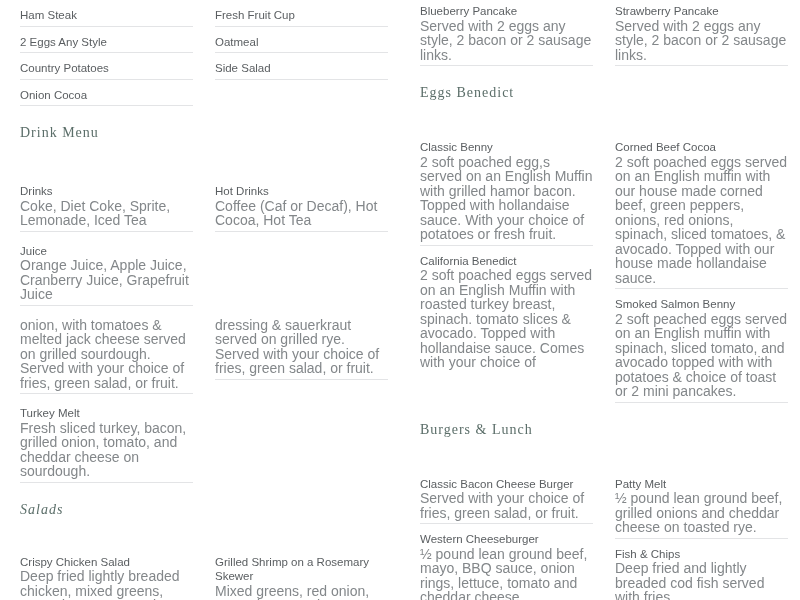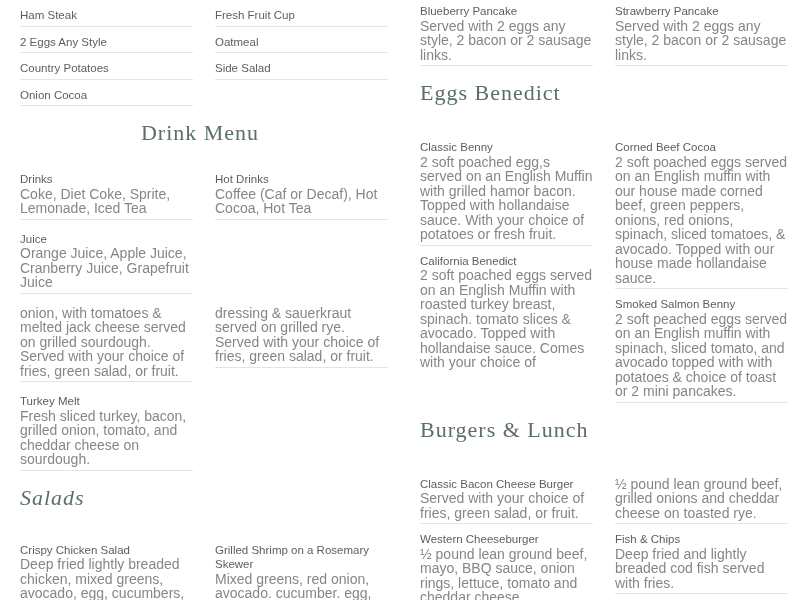--- a/index.html
+++ b/index.html
@@ -25,26 +25,26 @@
   .name {
     font-size:11.5px; line-height:14.5px; color:#5a5e61;
   }
   .desc {
     font-size:14px; line-height:14.5px; color:#83878a;
   }
 
   h2.heading {
     font-family:"Liberation Serif", "DejaVu Serif", serif;
     font-weight:400;
-    font-size:22px; line-height:22px;
+    font-size:14px; line-height:22px;
     letter-spacing:1px;
     color:#5b6e69;
     margin:16px 0 36px 0;
   }
-  h2.heading.mb-lg { margin-bottom:28px;text-align:center; }
+  h2.heading.mb-lg { margin-bottom:40px; }
   h2.heading.mb-sm { margin-bottom:34px;font-style:italic; }
 </style>
 </head>
 <body>
 
 <div class="panel panel-left">
 
   <div class="cols">
     <div class="col">
       <div class="item">
@@ -191,20 +191,21 @@
         <div class="name">Classic Bacon Cheese Burger</div>
         <div class="desc">Served with your choice of fries, green salad, or fruit.</div>
       </div>
       <div class="item">
         <div class="name">Western Cheeseburger</div>
         <div class="desc">½ pound lean ground beef, mayo, BBQ sauce, onion rings, lettuce, tomato and cheddar cheese.</div>
       </div>
     </div>
     <div class="col">
       <div class="item">
+        <div class="name">Patty Melt</div>
         <div class="desc">½ pound lean ground beef, grilled onions and cheddar cheese on toasted rye.</div>
       </div>
       <div class="item">
         <div class="name">Fish &amp; Chips</div>
         <div class="desc">Deep fried and lightly breaded cod fish served with fries.</div>
       </div>
     </div>
   </div>
 
   <h2 class="heading">Gourmet Sandwiches</h2>

